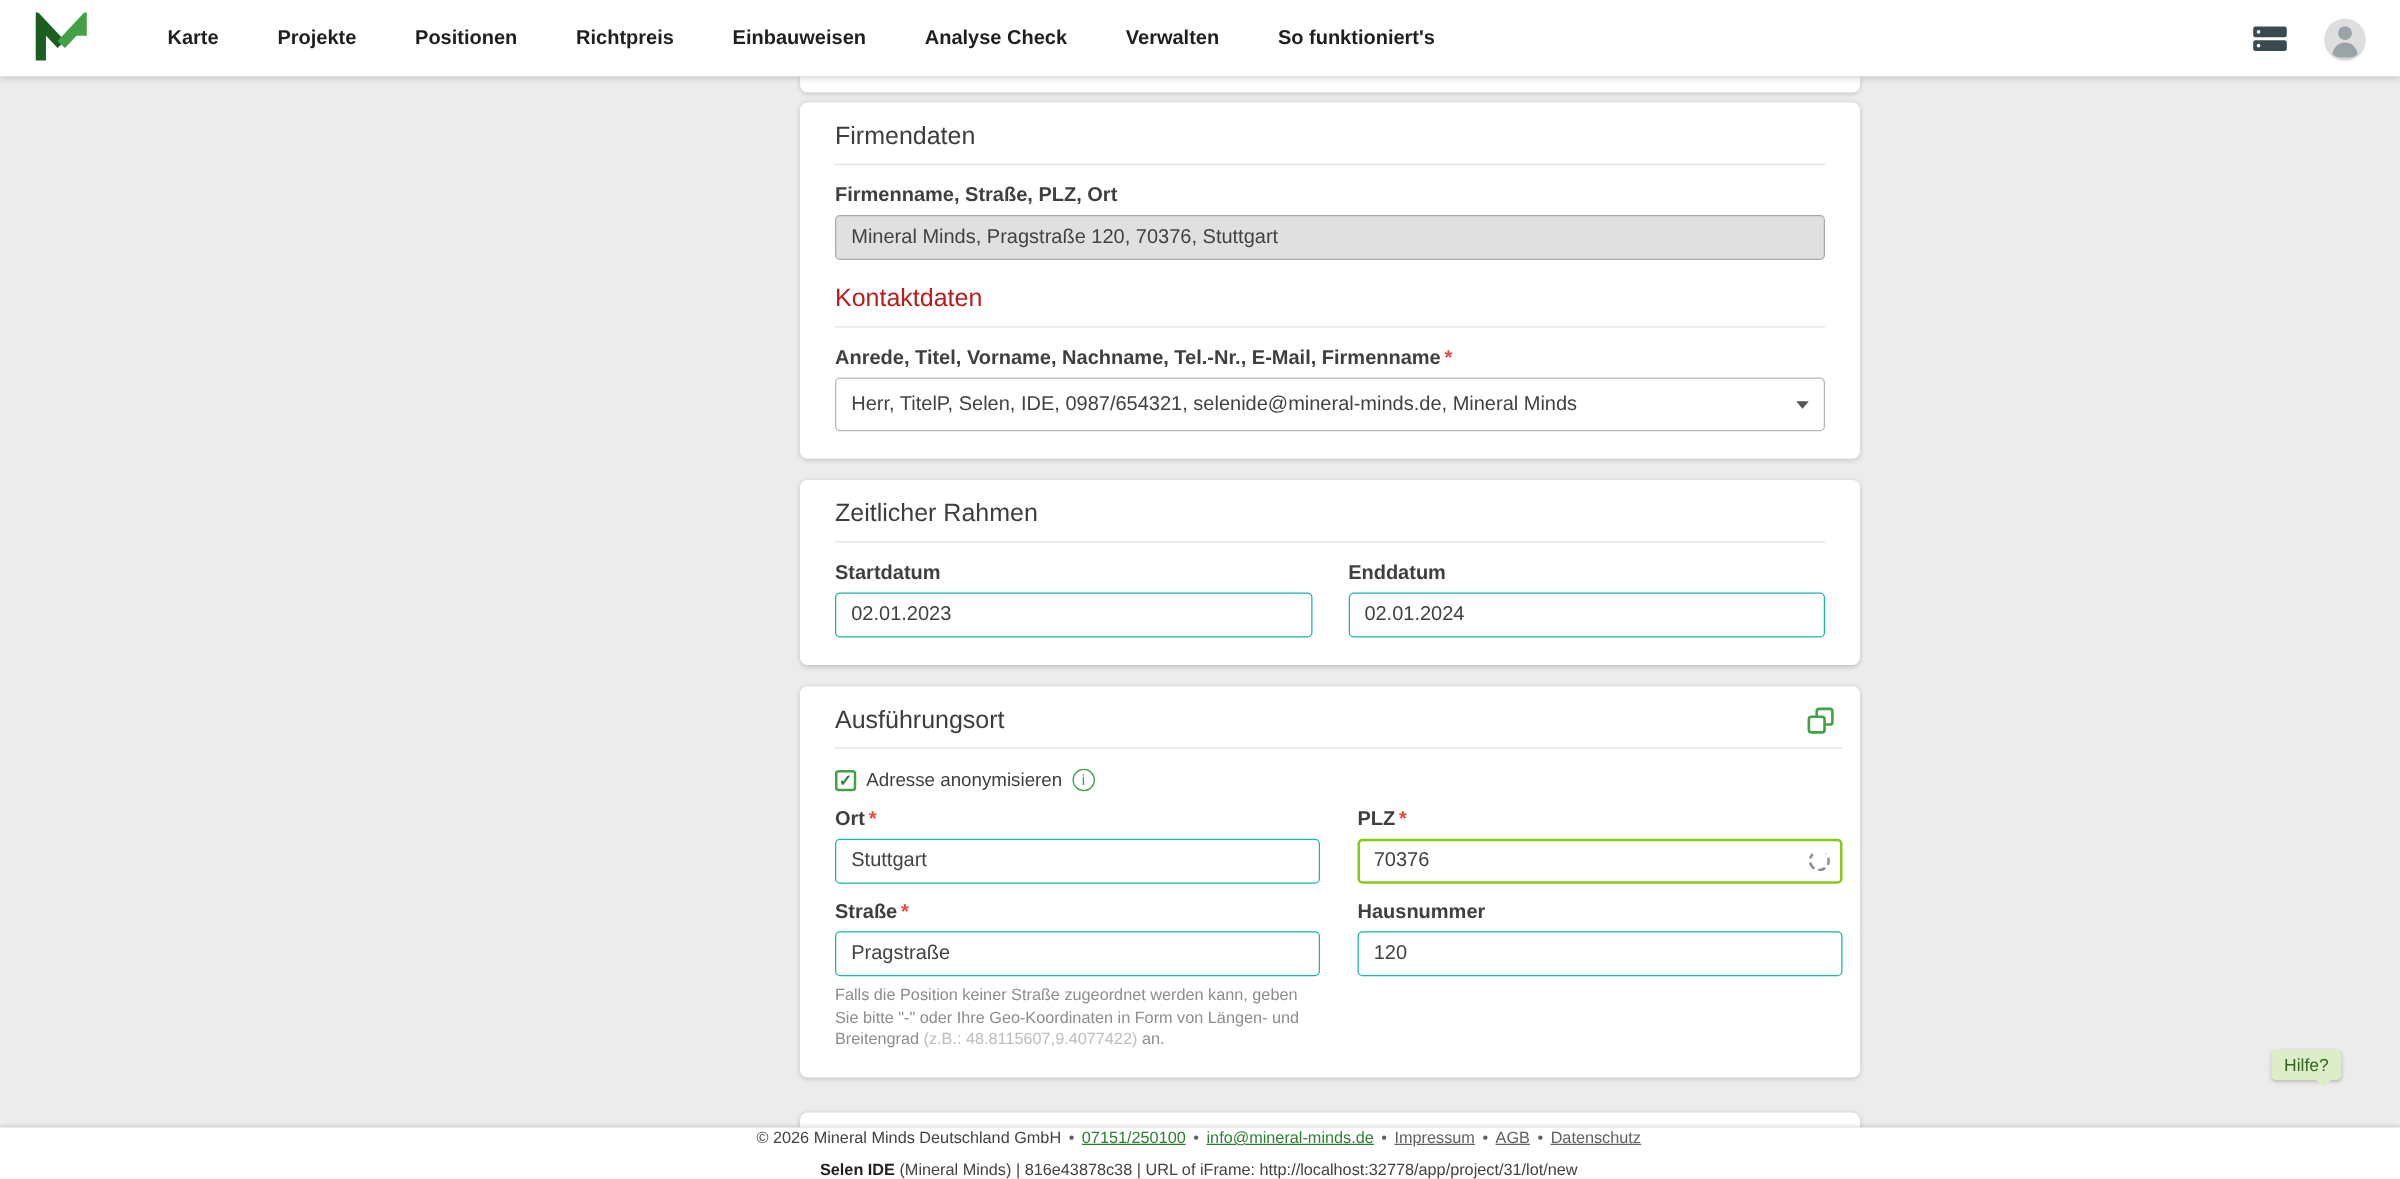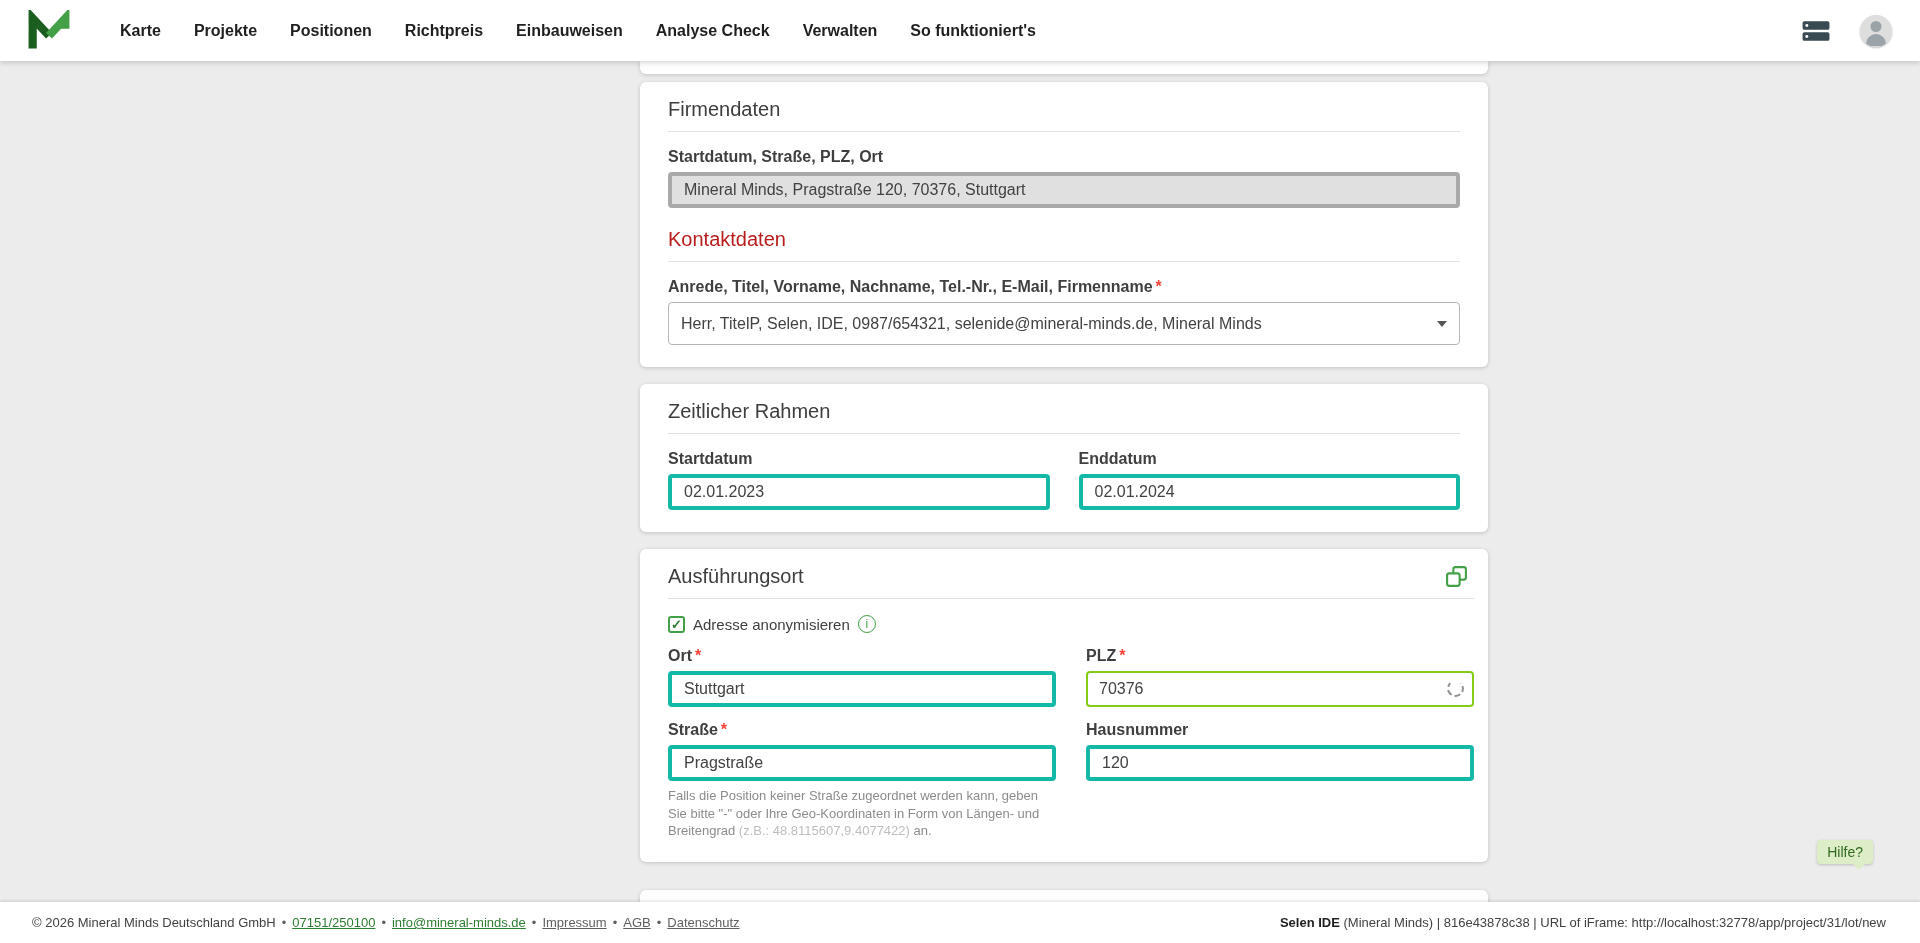--- a/index.html
+++ b/index.html
@@ -10,21 +10,21 @@
   }
 
   
   .navbar {
     position:absolute; top:0; left:0; right:0; height:61px; background:#fff;
     box-shadow:0 2px 5px rgba(0,0,0,.16); display:flex; align-items:center;
     padding:0 28px; z-index:20;
   }
   .logo { width:42px; height:42px; margin-right:50px; flex:0 0 auto; cursor:pointer; }
   .nav-items { display:flex; gap:33px; align-items:center; }
-  .nav-item { font-size:16px; font-weight:700; color:#1f1f1f; cursor:pointer; white-space:nowrap; }
+  .nav-item { font-size:16px; font-weight:700; color:#1f1f1f; cursor:pointer; white-space:nowrap;margin-left:14px; }
   .nav-spacer { flex:1; }
   .nav-right { display:flex; align-items:center; gap:28px; }
   .server-icon { width:32px; height:22px; cursor:pointer; }
   .avatar {
     width:32px; height:32px; border-radius:50%; background:#dedede; position:relative;
     overflow:hidden; cursor:pointer; box-shadow:0 1px 2px rgba(0,0,0,.25);
   }
   .avatar .head { position:absolute; top:6px; left:50%; transform:translateX(-50%);
     width:11px; height:11px; border-radius:50%; background:#9aa3a8; }
   .avatar .body { position:absolute; top:19px; left:50%; transform:translateX(-50%);
@@ -45,21 +45,21 @@
     height:20px; background:#fff; border-radius:6px 6px 0 0;
     box-shadow:0 1px 4px rgba(0,0,0,.18); margin-top:28px;
   }
   .card-title { font-size:20px; font-weight:400; color:#3d3d3d; margin:0 0 10px; }
   .card-subtitle { font-size:20px; font-weight:400; color:#b91c1c; margin:20px 0 10px; }
   .divider { border:none; border-top:1px solid #e2e2e2; margin:0 0 16px; }
 
   .field-label { font-size:16px; font-weight:700; color:#3f3f3f; margin-bottom:6px; }
   .req { color:#f44336; margin-left:3px; }
   .text-input {
-    width:100%; height:36px; border:4px solid #14b8a6; border-radius:4px;
+    width:100%; height:36px; border:1px solid #14b8a6; border-radius:4px;
     padding:8px 12px; font-size:16px; color:#424242; background:#fff;
     font-family:inherit; outline:none;
   }
   .text-input.disabled { background:#e0e0e0; border-color:#a9a9a9; color:#424242; }
   .input-wrap { position:relative; }
   .text-input.focused { border:2px solid #84cc16; padding:0 11px; }
   .spinner {
     position:absolute; right:10px; top:50%; margin-top:-9px; width:17px; height:17px;
     border:2px dashed #8f8f8f; border-top-color:transparent; border-radius:50%;
     animation:spin 1.1s linear infinite;
@@ -109,20 +109,21 @@
     border-left:6px solid transparent; border-right:6px solid transparent;
     border-top:6px solid #dcedc8;
   }
 
   
   .footer {
     position:absolute; bottom:0; left:0; right:0; height:41px; background:#fff;
     box-shadow:0 -1px 3px rgba(0,0,0,.14); display:flex; align-items:center;
     justify-content:space-between; padding:0 34px 0 32px; font-size:13px; color:#424242;
     z-index:20;
+    flex-direction:column;
   }
   .footer-left { display:flex; align-items:center; gap:6px; white-space:nowrap; }
   .bullet { color:#616161; }
   .link-green { color:#2e7d32; text-decoration:underline; cursor:pointer; }
   .link-gray { color:#5f5f5f; text-decoration:underline; cursor:pointer; }
   .footer-right { white-space:nowrap; }
   .footer-right .bold { font-weight:700; color:#1f1f1f; }
 </style>
 </head>
 <body>
@@ -158,21 +159,21 @@
 </div>
 
 <div class="main">
   <div class="column">
 
     <div class="card-partial-top"></div>
 
     <div class="card">
       <h2 class="card-title">Firmendaten</h2>
       <hr class="divider">
-      <div class="field-label">Startdatum, Straße, PLZ, Ort</div>
+      <div class="field-label">Firmenname, Straße, PLZ, Ort</div>
       <input class="text-input disabled" readonly="" value="Mineral Minds, Pragstraße 120, 70376, Stuttgart" style="">
       <h2 class="card-subtitle">Kontaktdaten</h2>
       <hr class="divider">
       <div class="field-label">
         <span>Anrede, Titel, Vorname, Nachname, Tel.-Nr., E-Mail, Firmenname</span><span class="req">*</span>
       </div>
       <div class="select-box">
         <span>Herr, TitelP, Selen, IDE, 0987/654321, selenide@mineral-minds.de, Mineral Minds</span>
         <span class="caret"></span>
       </div>

